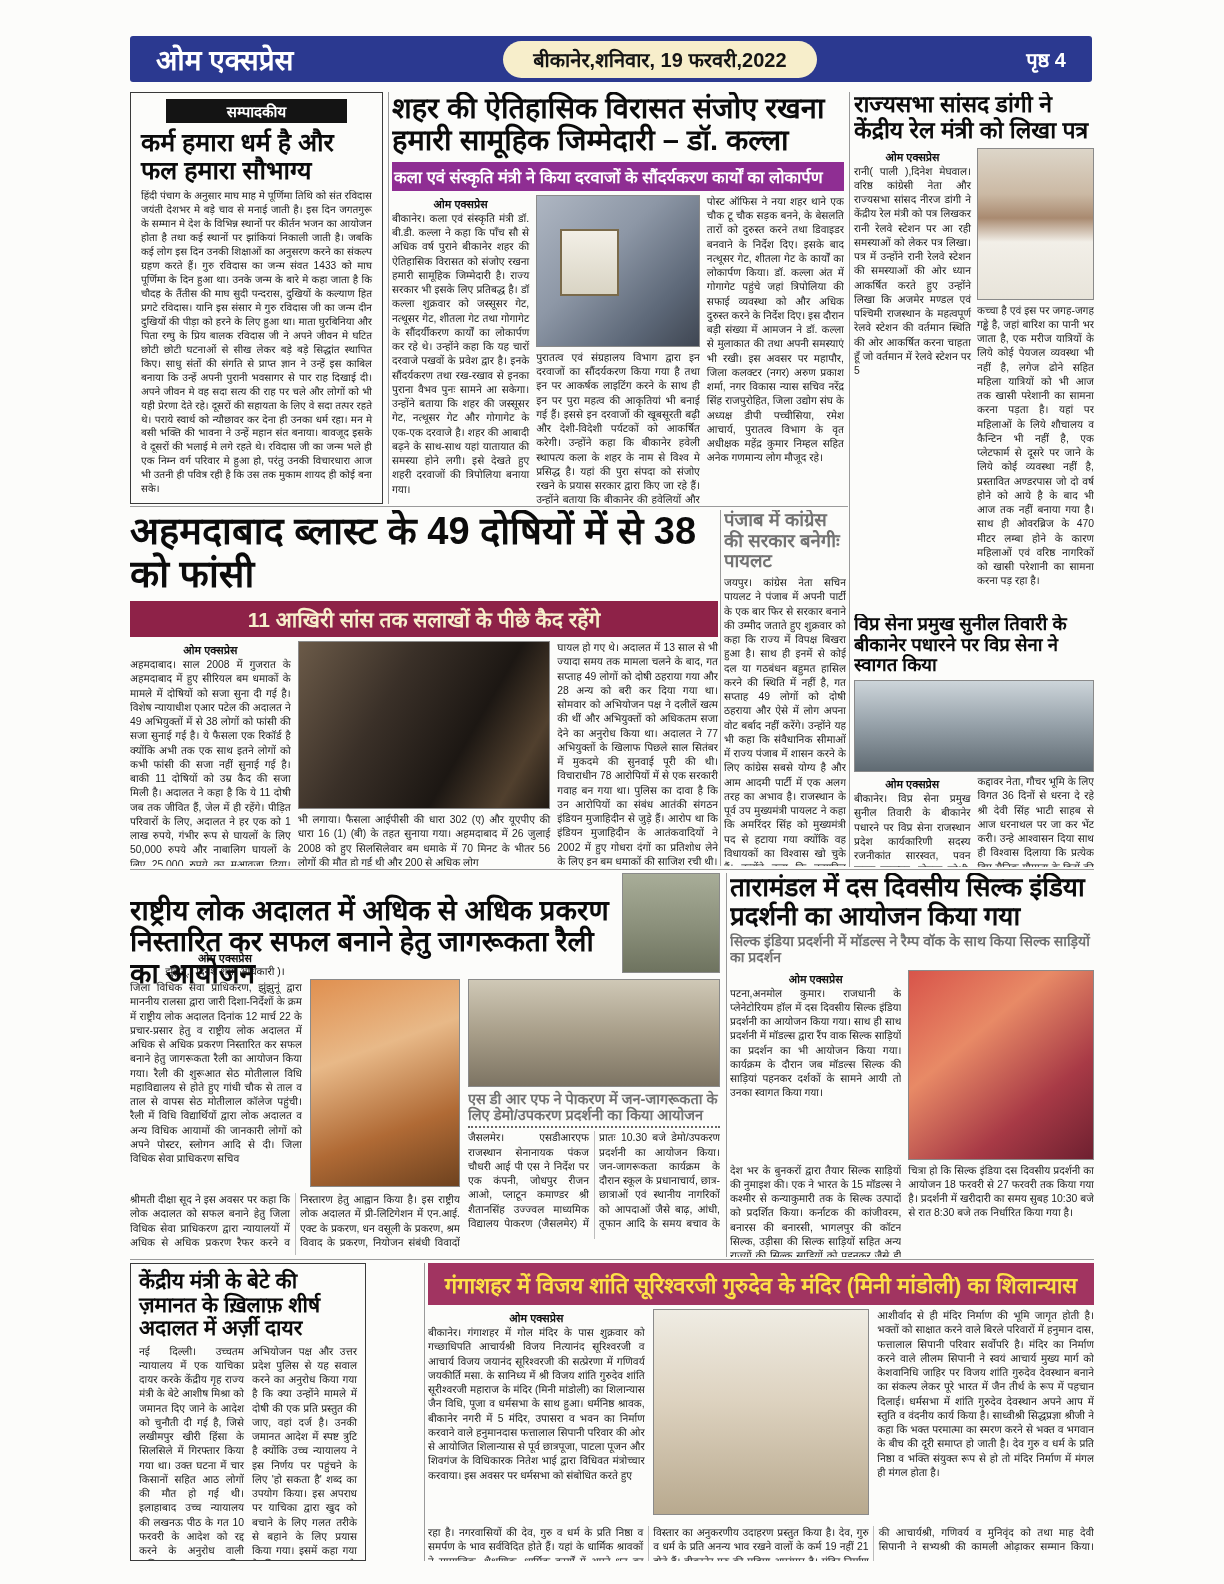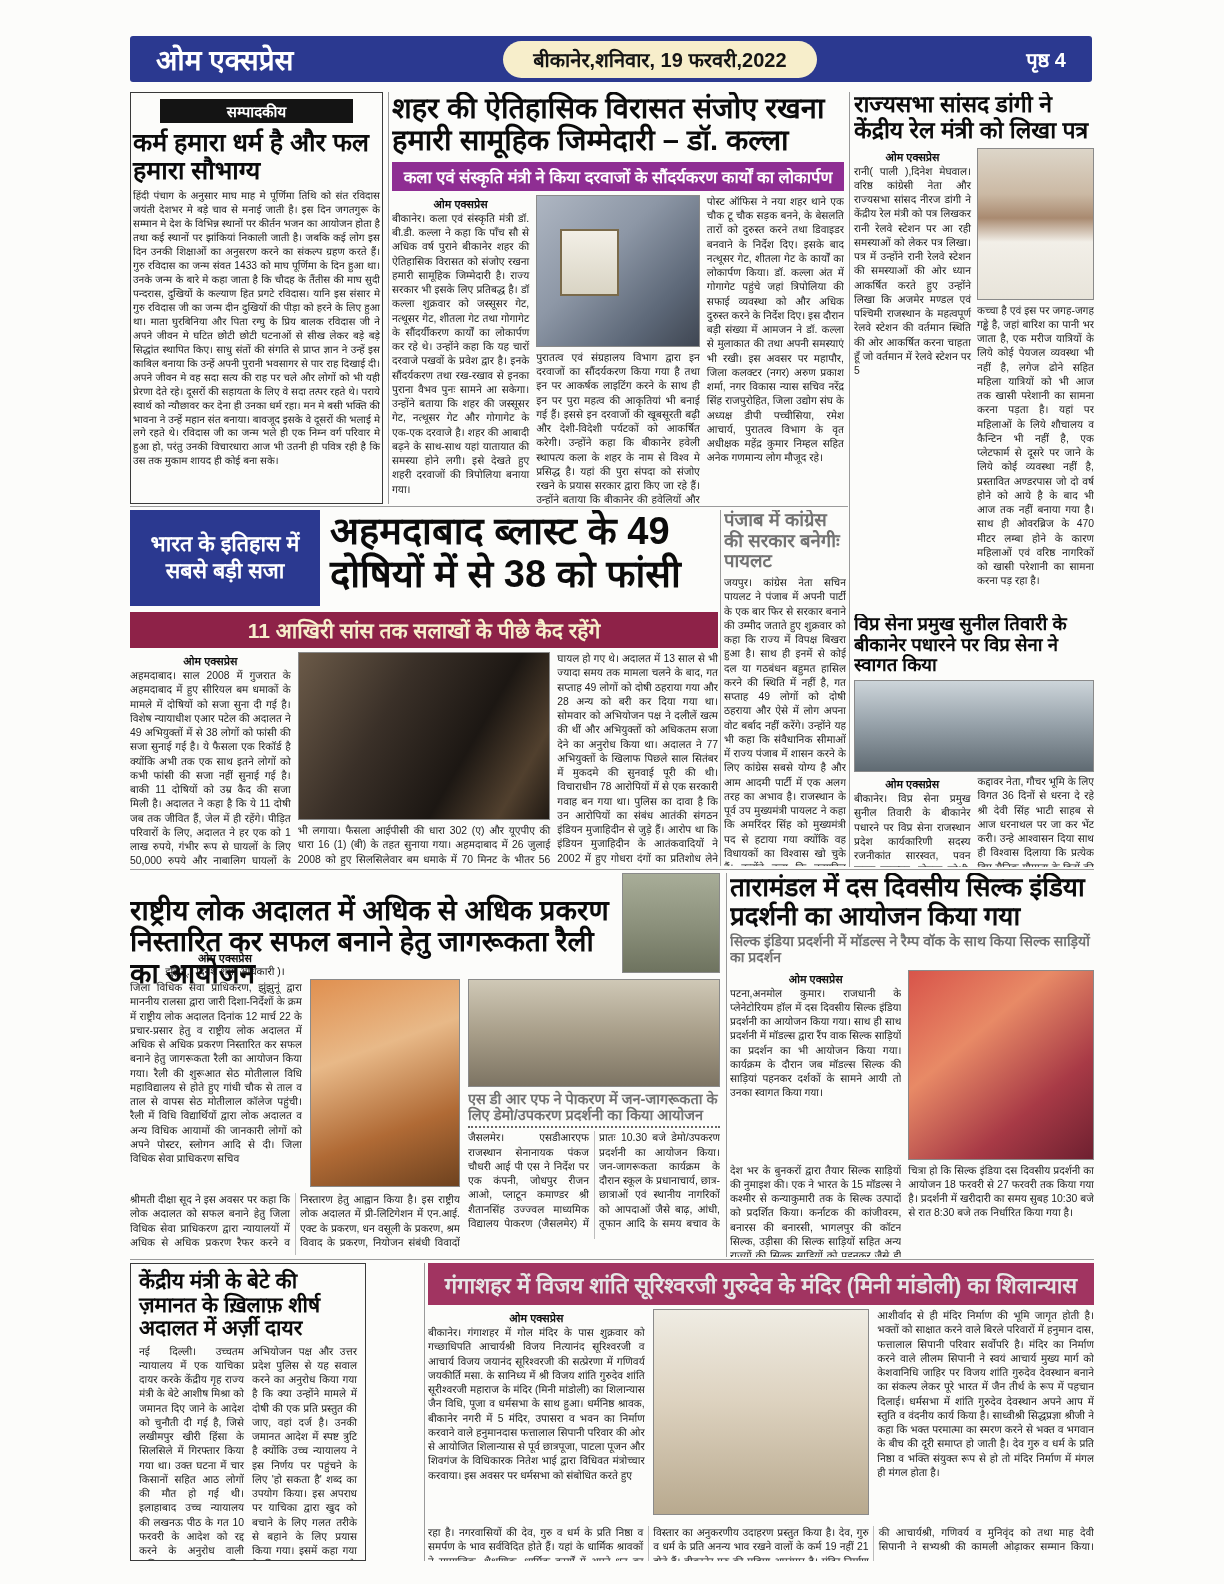--- a/index.html
+++ b/index.html
@@ -16,33 +16,33 @@
   .cols2{column-count:2;column-gap:10px;column-rule:1px solid #bbb;}
   .cols3{column-count:3;column-gap:10px;column-rule:1px solid #bbb;}
   
   #masthead{background:#2b3990;border-radius:3px;display:flex;align-items:center;
             justify-content:space-between;padding:0 26px;box-sizing:border-box;}
   #masthead .paper{color:#fff;font-size:28px;font-weight:bold;}
   #masthead .pill{background:#f7eecb;border-radius:24px;padding:5px 30px;font-size:20px;
                   font-weight:bold;color:#151515;}
   #masthead .pg{color:#fff;font-size:20px;font-weight:bold;}
   
-  #editorial{border:1.5px solid #3a3a3a;padding:6px 2px;box-sizing:border-box;}
+  #editorial{border:1.5px solid #3a3a3a;padding:6px 10px;box-sizing:border-box;}
   #editorial .lbl{background:#141414;color:#fff;font-weight:bold;font-size:15px;
                   text-align:center;width:78%;margin:0 auto 5px;padding:2px 0;}
   
   .purplebar{background:#8f2e93;color:#fff;font-weight:bold;font-size:16.5px;
-             text-align:center;padding:3px 2px;}
+             padding:3px 2px;}
   .maroonband{background:#8e2248;color:#f7eecb;font-weight:bold;font-size:21px;
               text-align:center;padding:4px 2px;}
   .bluebox{background:#2b3990;color:#fff;font-weight:bold;font-size:21.5px;
            text-align:center;display:flex;align-items:center;justify-content:center;
            line-height:1.25;padding:6px;box-sizing:border-box;}
   .maroontext{color:#737373;}
-  #temple-banner{background:#a13461;color:#e5e5e5;font-weight:bold;font-size:22px;
+  #temple-banner{background:#a13461;color:#fde047;font-weight:bold;font-size:22px;
                  text-align:center;padding:6px 2px;}
   .dotted{border-top:2px dotted #666;margin:3px 0;}
   
   .ph-heritage{background:linear-gradient(135deg,#aeb6c2 0%,#8d97a6 40%,#5d6878 75%,#3f4652 100%);position:relative;}
   .ph-heritage .plaque{position:absolute;left:14%;top:22%;width:34%;height:42%;
         background:linear-gradient(#f2efe6,#d9d4c4);border:2px solid #7a6a4a;}
   .ph-portrait{background:linear-gradient(180deg,#ddd6c9 0%,#cbb9a4 30%,#a98a70 46%,#f2efe8 62%,#e8e4da 100%);}
   .ph-blast{background:linear-gradient(120deg,#6b5a48 0%,#3a3028 35%,#1c1713 65%,#51402e 85%,#211a14 100%);}
   .ph-vipra{background:linear-gradient(180deg,#cdd5da 0%,#9aa5ad 45%,#5f6a72 100%);}
   .ph-office{background:linear-gradient(160deg,#e09050 0%,#e8b988 35%,#b06a35 70%,#6e421f 100%);}
@@ -107,21 +107,20 @@
       <div style="width:50%;">
         <div class="photo ph-portrait" style="width:100%;height:152px;"></div>
         <div class="bt" style="margin-top:4px;">कच्चा है एवं इस पर जगह-जगह गड्ढे है, जहां बारिश का पानी भर जाता है, एक मरीज यात्रियों के लिये कोई पेयजल व्यवस्था भी नहीं है, लगेज ढोने सहित महिला यात्रियों को भी आज तक खासी परेशानी का सामना करना पड़ता है। यहां पर महिलाओं के लिये शौचालय व कैन्टिन भी नहीं है, एक प्लेटफार्म से दूसरे पर जाने के लिये कोई व्यवस्था नहीं है, प्रस्तावित अण्डरपास जो दो वर्ष होने को आये है के बाद भी आज तक नहीं बनाया गया है। साथ ही ओवरब्रिज के 470 मीटर लम्बा होने के कारण महिलाओं एवं वरिष्ठ नागरिकों को खासी परेशानी का सामना करना पड़ रहा है।</div>
       </div>
     </div>
 
   </div>
 
   <div class="abs box" style="left:130px;top:510px;width:588px;height:356px;">
     <div style="display:flex;gap:10px;align-items:stretch;">
-      <div class="bluebox" style="width:190px;height:96px;">भारत के इतिहास में सबसे बड़ी सजा</div>
       <div class="hl" style="font-size:38px;flex:1;">अहमदाबाद ब्लास्ट के 49 दोषियों में से 38 को फांसी</div>
     </div>
     <div class="maroonband" style="margin:6px 0 4px;">11 आखिरी सांस तक सलाखों के पीछे कैद रहेंगे</div>
     <div style="display:flex;gap:7px;">
       <div style="width:28%;">
         <div class="byline">ओम एक्सप्रेस</div>
         <div class="bt">अहमदाबाद। साल 2008 में गुजरात के अहमदाबाद में हुए सीरियल बम धमाकों के मामले में दोषियों को सजा सुना दी गई है। विशेष न्यायाधीश एआर पटेल की अदालत ने 49 अभियुक्तों में से 38 लोगों को फांसी की सजा सुनाई गई है। ये फैसला एक रिकॉर्ड है क्योंकि अभी तक एक साथ इतने लोगों को कभी फांसी की सजा नहीं सुनाई गई है। बाकी 11 दोषियों को उम्र कैद की सजा मिली है। अदालत ने कहा है कि ये 11 दोषी जब तक जीवित हैं, जेल में ही रहेंगे। पीड़ित परिवारों के लिए, अदालत ने हर एक को 1 लाख रुपये, गंभीर रूप से घायलों के लिए 50,000 रुपये और नाबालिग घायलों के लिए 25,000 रुपये का मुआवजा दिया। कोर्ट ने दोषियों पर 2.85 लाख रुपये का जुर्माना</div>
       </div>
       <div style="width:44%;">
         <div class="photo ph-blast" style="width:100%;height:168px;"></div>

